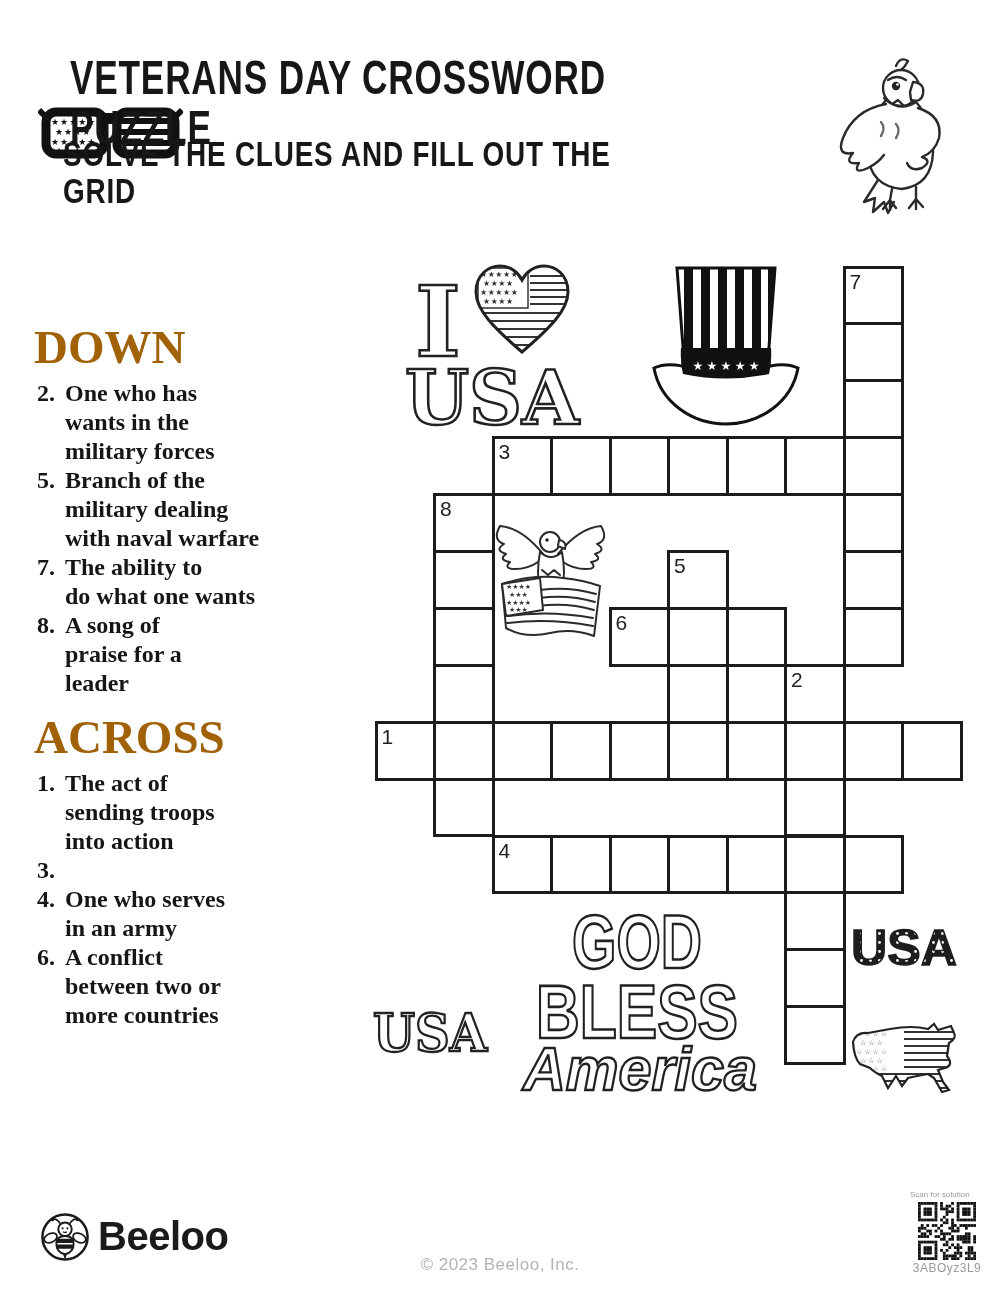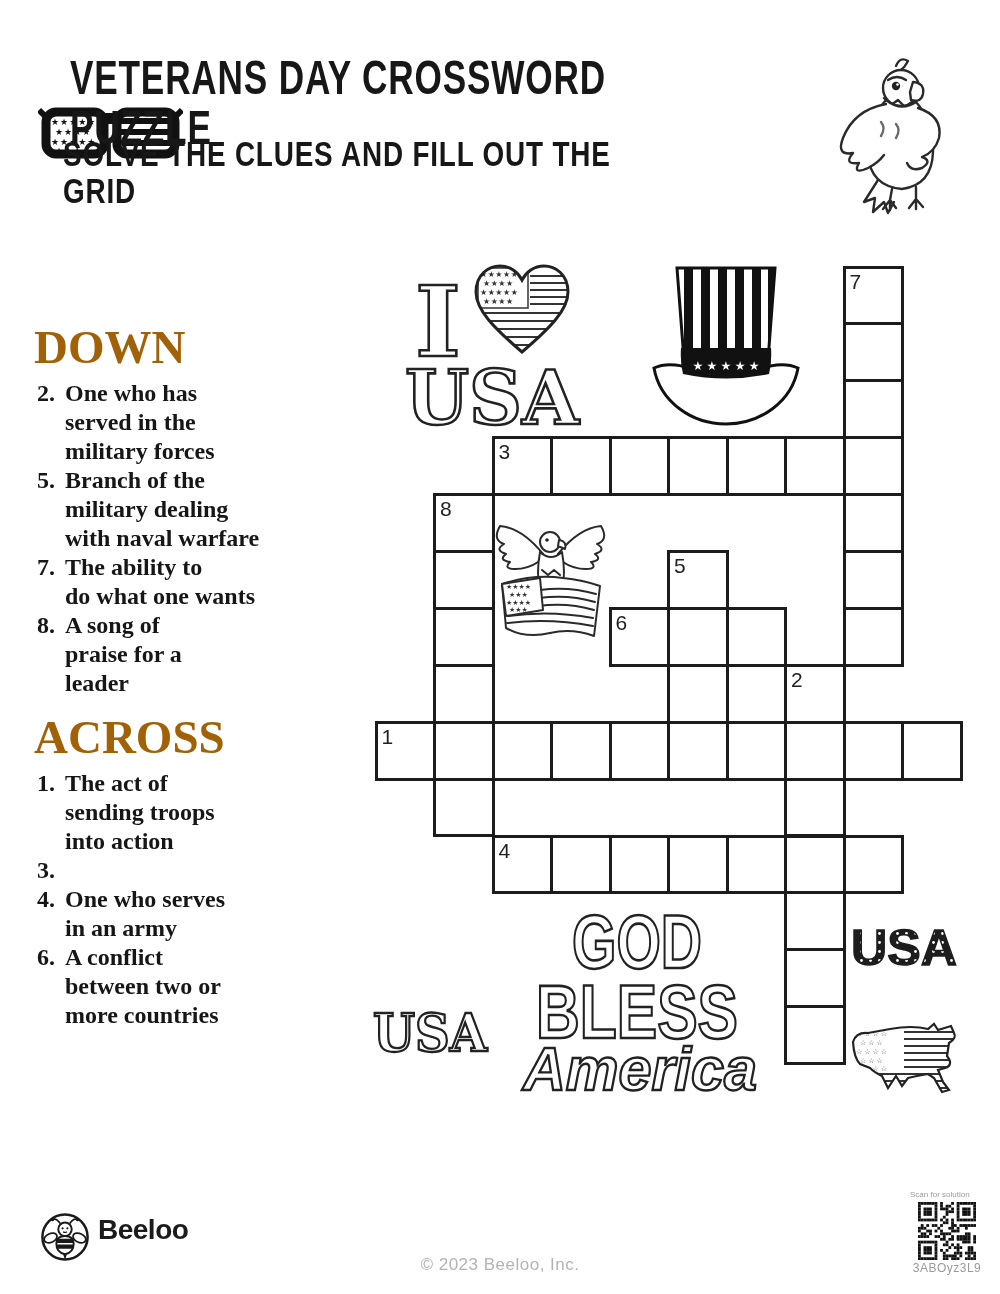--- a/index.html
+++ b/index.html
@@ -18,21 +18,21 @@
       font-size:47px;line-height:1;color:#a16207;letter-spacing:0;}
   .clue{display:flex;font-family:"Liberation Serif",serif;font-weight:700;
       font-size:24px;line-height:29px;color:#161616;}
   .clue .num{flex:none;width:28px;text-align:left;padding-left:3px;}
   .clue .txt{white-space:pre-line;}
   
   .cell{position:absolute;box-sizing:border-box;border:3px solid #1c1c1c;background:#fff;}
   .cellnum{position:absolute;left:4px;top:0px;font-family:"Liberation Sans",sans-serif;
       font-weight:400;font-size:21px;line-height:25px;color:#222;}
   
-  .brand-text{position:absolute;left:98px;top:1214px;font-size:28px;font-weight:800;
+  .brand-text{position:absolute;left:98px;top:1214px;font-size:40px;font-weight:800;
       letter-spacing:-0.5px;color:#1b1b1b;}
   .copyright{position:absolute;left:0;top:1255px;width:1000px;text-align:center;
       font-size:17px;color:#b3b3b3;letter-spacing:.5px;}
   .qr-caption{position:absolute;left:910px;top:1190px;width:74px;text-align:left;
       font-size:8px;color:#9a9a9a;}
   .qr-id{position:absolute;left:905px;top:1261px;width:84px;text-align:center;
       font-size:12px;color:#9a9a9a;letter-spacing:.5px;}
   svg text{font-family:"Liberation Sans",sans-serif;}
   .outline-block{font-family:"DejaVu Serif",serif;font-weight:bold;}
 </style>
@@ -85,21 +85,21 @@
     <path d="M66,137 L64,148 M64,148 L57,157 M64,148 L64,158 M64,148 L70,156" fill="none"></path>
     <path d="M90,135 L90,147 M90,147 L83,156 M90,147 L90,157 M90,147 L97,155" fill="none"></path>
     <path d="M55,70 Q60,76 55,84 M70,72 Q75,78 70,86" fill="none" opacity=".7"></path>
   </svg>
 
   <div class="clues" style="left:34px;top:324px;">
     <h3>DOWN</h3>
     <div class="clue">
       <span class="num">2.</span>
       <span class="txt">One who has
-served in the
+wants in the
 military forces</span>
     </div>
     <div class="clue">
       <span class="num">5.</span>
       <span class="txt">Branch of the
 military dealing
 with naval warfare</span>
     </div>
     <div class="clue">
       <span class="num">7.</span>

